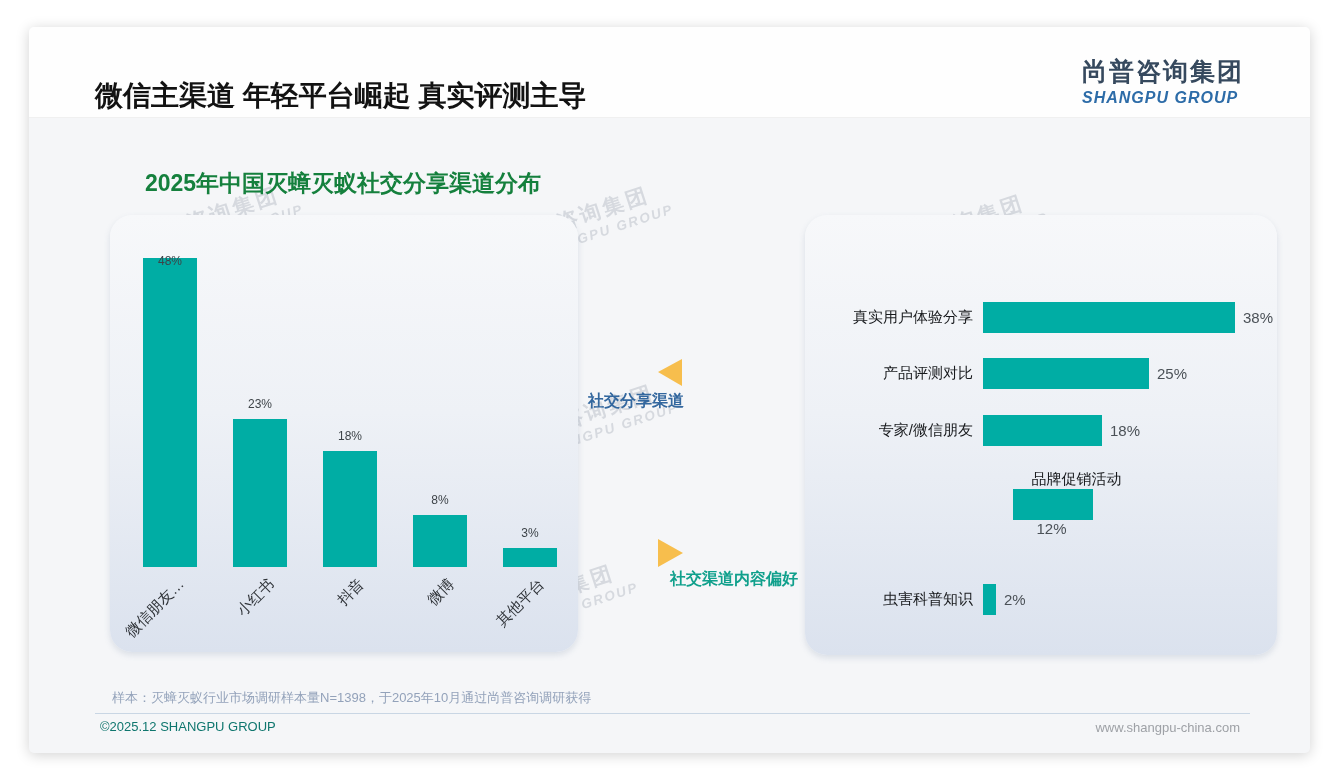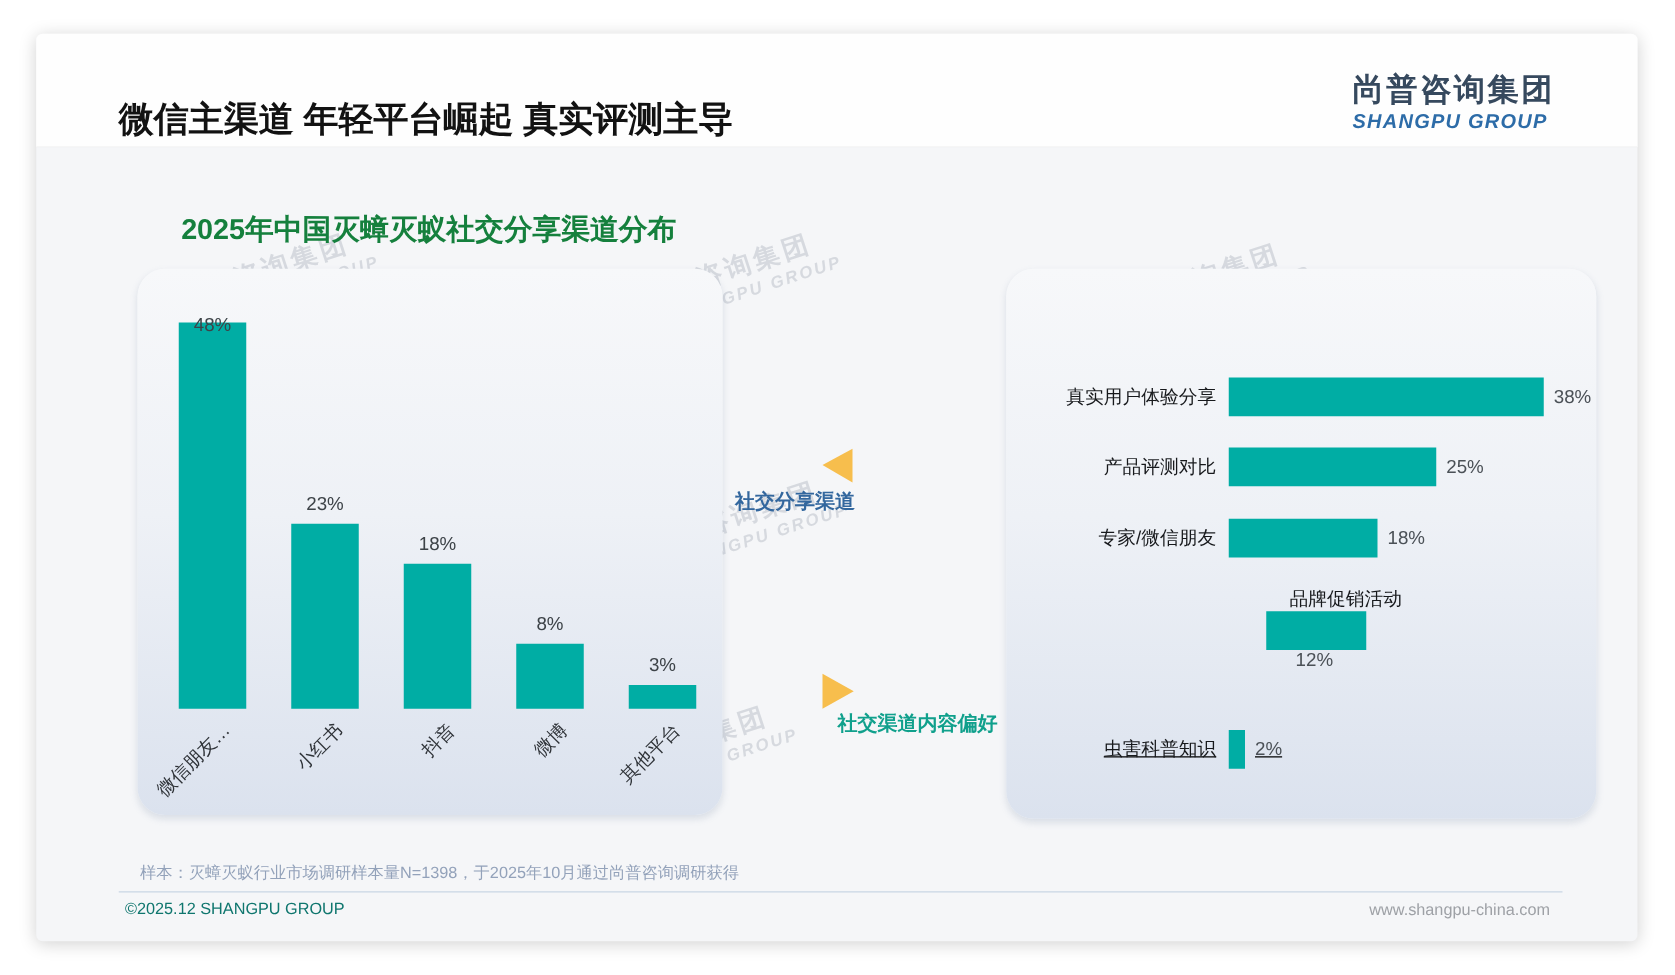--- a/index.html
+++ b/index.html
@@ -35,21 +35,21 @@
   .card{
     position:absolute;border-radius:22px;
     background:linear-gradient(180deg,#f7f8fa 0%,#eef1f6 45%,#dbe2ee 100%);
     box-shadow:0 3px 6px rgba(110,130,160,0.20);
   }
   .left-card{left:81px;top:188px;width:468px;height:437px;}
   .right-card{left:776px;top:188px;width:472px;height:440px;}
   
   .vbar{position:absolute;background:var(--bar,#00ada4);width:54px;}
   .vlabel{position:absolute;width:80px;height:20px;line-height:20px;text-align:center;
-    font-size:15px;color:#3d4348;}
+    font-size:12px;color:#3d4348;}
   .xlabel{position:absolute;font-size:15px;color:#2f3338;white-space:nowrap;
     transform:rotate(-45deg);transform-origin:top right;}
   
   .hrow{position:absolute;left:20px;width:445px;height:32px;display:flex;align-items:center;}
   .hlabel{width:148px;flex:none;text-align:right;font-size:15px;color:#17191c;white-space:nowrap;}
   .hbar{height:31px;flex:none;background:var(--bar,#00ada4);margin-left:10px;}
   .hvalue{margin-left:8px;font-size:15px;color:#4b5157;white-space:nowrap;}
   
   .tri{position:absolute;width:0;height:0;}
   .tri-left{left:629px;top:332px;
@@ -157,21 +157,21 @@
       <div class="hrow" style="top: 199px;">
         <div class="hlabel">专家/微信朋友</div>
         <div class="hbar" style="width: 119px;"></div>
         <div class="hvalue">18%</div>
       </div>
       <div class="hrow" style="top: 255px; flex-direction: column;">
         <div class="hlabel">品牌促销活动</div>
         <div class="hbar" style="width: 80px;"></div>
         <div class="hvalue">12%</div>
       </div>
-      <div class="hrow" style="top: 368px; text-decoration: underline;">
+      <div class="hrow" style="top: 368px;">
         <div class="hlabel">虫害科普知识</div>
         <div class="hbar" style="width: 13px;"></div>
         <div class="hvalue">2%</div>
       </div>
     </div>
 
   <div class="tri tri-left"></div>
   <div class="ann ann-blue">社交分享渠道</div>
   <div class="tri tri-right"></div>
   <div class="ann ann-teal">社交渠道内容偏好</div>

